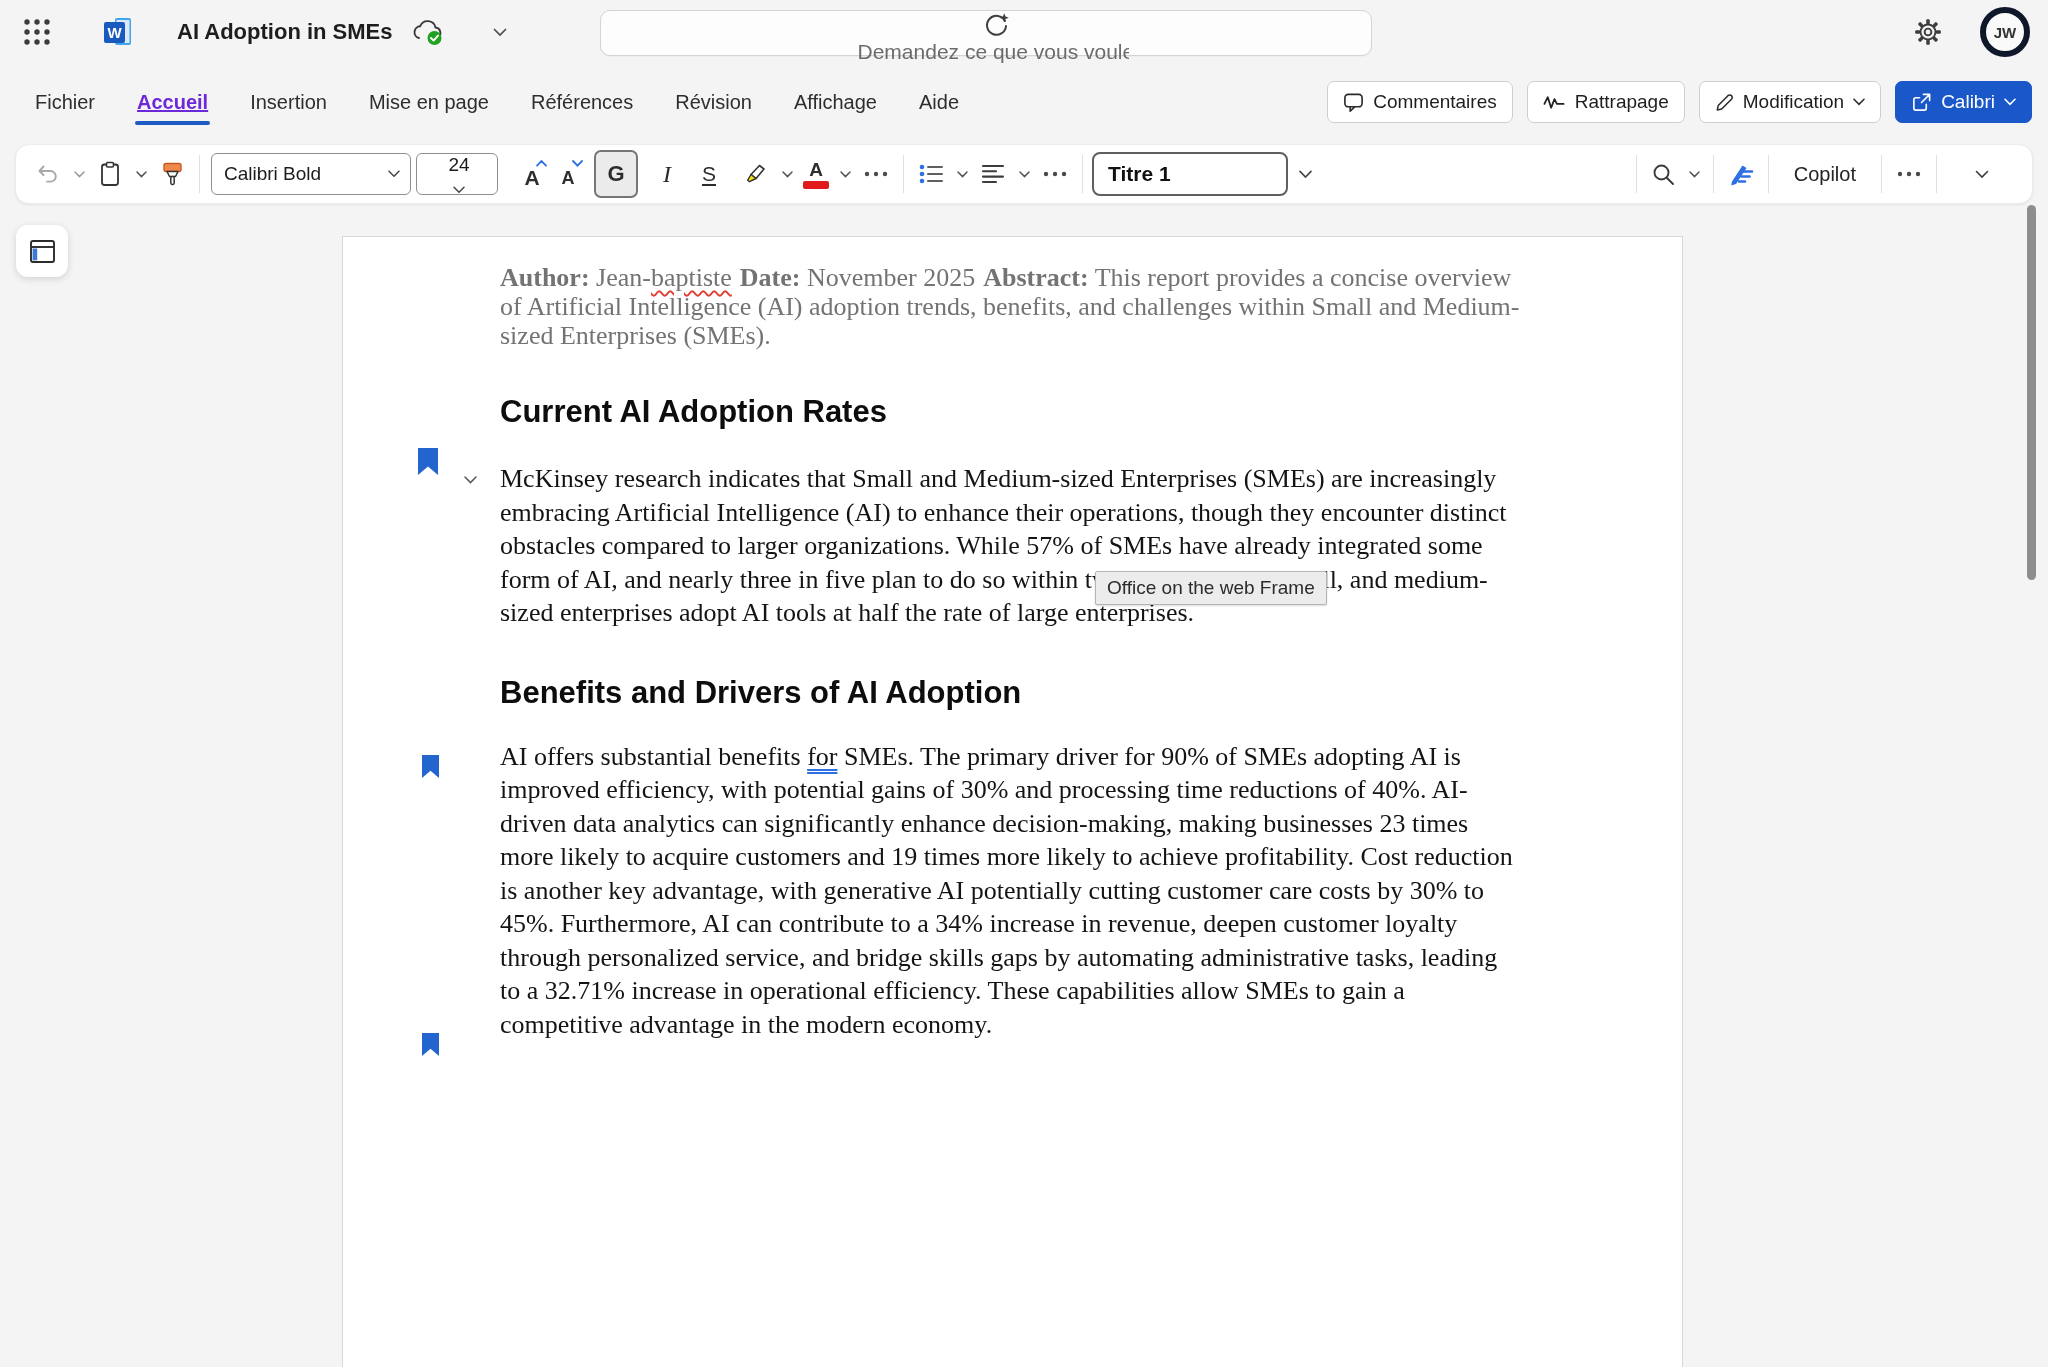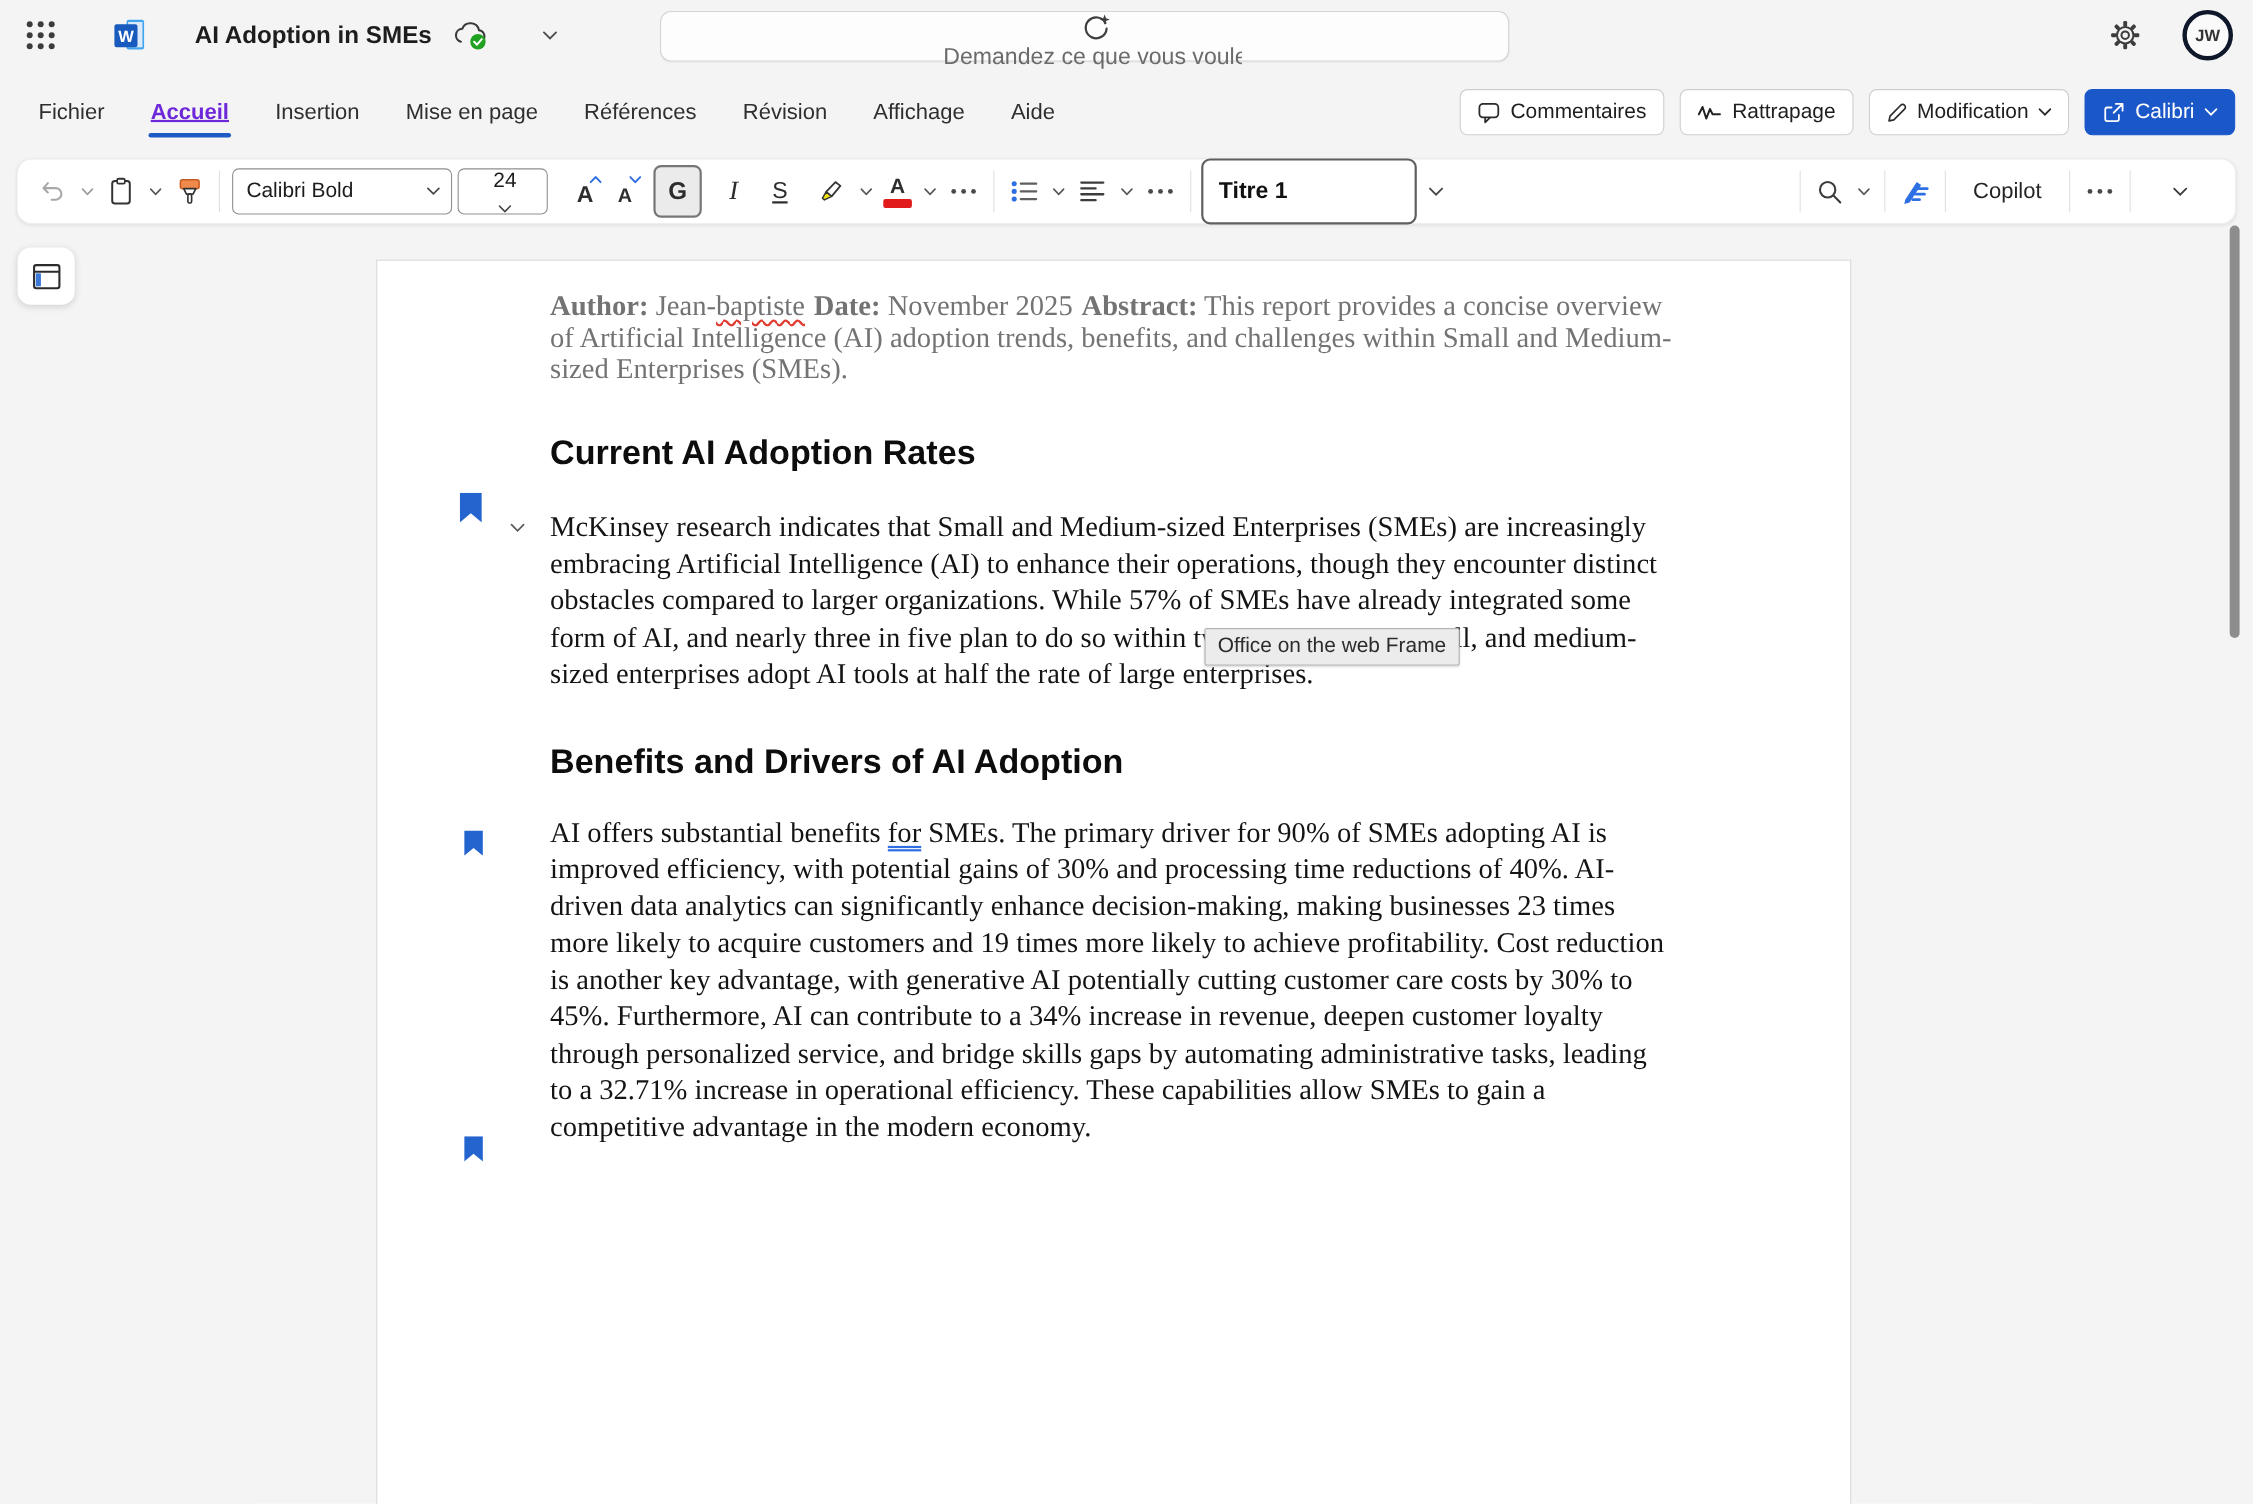--- a/index.html
+++ b/index.html
@@ -15,21 +15,21 @@
   .word-badge{margin-left:42px;}
   .doc-title{margin-left:42px;font-size:22px;font-weight:600;color:#1d1d1d;}
   .cloud{margin-left:18px;}
   .title-chev{margin-left:48px;cursor:pointer;}
   .copilot-box{position:absolute;left:600px;top:10px;width:770px;height:44px;background:#fdfdfd;border:1px solid #d4d4d4;border-radius:10px;display:flex;align-items:center;box-shadow:0 1px 1px rgba(0,0,0,.03);flex-direction:column;}
   .copilot-box .cp-icon{margin-left:20px;}
   .copilot-input{flex:1;border:none;outline:none;background:transparent;font-size:21px;color:#444;padding-left:16px;font-family:"Liberation Sans",sans-serif;}
   .copilot-input::placeholder{color:#6b6b6b;opacity:1;}
   .header-right{position:absolute;right:0;top:0;height:64px;display:flex;align-items:center;}
   .gear-btn{width:44px;height:44px;display:flex;align-items:center;justify-content:center;border-radius:6px;cursor:pointer;margin-right:30px;}
-  .avatar{width:38px;height:38px;border-radius:50%;border:4px solid #0f172a;background:#fafafa;display:flex;align-items:center;justify-content:center;font-size:15px;font-weight:700;color:#333;margin-right:18px;cursor:pointer;}
+  .avatar{width:38px;height:38px;border-radius:50%;border:6px solid #0f172a;background:#fafafa;display:flex;align-items:center;justify-content:center;font-size:15px;font-weight:700;color:#333;margin-right:18px;cursor:pointer;}
   
   .menubar{position:absolute;top:70px;left:0;right:0;height:64px;display:flex;align-items:center;}
   .tabs{display:flex;align-items:center;margin-left:14px;height:100%;}
   .tab{position:relative;height:56px;display:flex;align-items:center;padding:0 21px;font-size:20px;color:#2e2e2e;cursor:pointer;border-radius:6px;}
   .tab.active{font-weight:700;color:#6d28d9;text-decoration:underline;}
   .tab.active::after{content:"";position:absolute;left:19px;right:19px;bottom:5px;height:4px;border-radius:2px;background:#1f5bc4;}
   .menu-actions{margin-left:auto;margin-right:16px;display:flex;align-items:center;gap:14px;}
   .pill{height:40px;display:flex;align-items:center;gap:9px;padding:0 15px;background:#fff;border:1px solid #cfcfcf;border-radius:7px;font-size:19px;color:#1e1e1e;cursor:pointer;}
   .pill.primary{background:#1a57c9;border-color:#1a57c9;color:#fff;font-weight:400;}
   
@@ -44,21 +44,21 @@
   .letter{font-size:22px;color:#2c2c2c;}
   .bold-btn{width:40px;height:44px;border:2px solid #767676;background:#ebebeb;border-radius:7px;display:flex;align-items:center;justify-content:center;font-weight:700;cursor:pointer;}
   .italic-btn{font-family:"Liberation Serif",serif;font-style:italic;font-size:24px;}
   .underline-btn{text-decoration:underline;text-underline-offset:3px;font-size:21px;}
   .grow-shrink{position:relative;width:36px;height:42px;display:flex;align-items:flex-end;justify-content:center;cursor:pointer;}
   .grow-shrink .a{font-size:21px;font-weight:600;color:#2e2e2e;line-height:34px;}
   .grow-shrink svg{position:absolute;top:7px;right:3px;}
   .fontcolor{display:flex;flex-direction:column;align-items:center;justify-content:center;cursor:pointer;height:42px;width:36px;}
   .fontcolor .a{font-size:19px;font-weight:700;color:#2e2e2e;line-height:19px;}
   .fontcolor .bar{width:26px;height:8px;background:#e11b1b;border-radius:2px;margin-top:2px;}
-  .style-box{height:60px;width:196px;border:2px solid #5f5f5f;border-radius:8px;background:#fff;display:flex;align-items:center;padding:0 14px;box-sizing:border-box;cursor:pointer;margin-left:2px;}
+  .style-box{height:44px;width:196px;border:2px solid #5f5f5f;border-radius:8px;background:#fff;display:flex;align-items:center;padding:0 14px;box-sizing:border-box;cursor:pointer;margin-left:2px;}
   .style-box .val{font-size:21px;font-weight:700;color:#111;}
   .copilot-label{font-size:20px;color:#242424;padding:0 18px;cursor:pointer;}
   .tb-right{margin-left:auto;display:flex;align-items:center;}
   
   .panel-btn{position:absolute;left:16px;top:225px;width:52px;height:52px;background:#fff;border-radius:12px;box-shadow:0 2px 7px rgba(0,0,0,.14);display:flex;align-items:center;justify-content:center;cursor:pointer;}
   
   .page{position:absolute;left:342px;top:236px;width:1341px;height:1200px;background:#fff;border:1px solid #d8d8d8;box-sizing:border-box;overflow:hidden;}
   .doc-inner{margin:0 161px 0 157px;}
   .doc-title-h1{margin:212px 0 0 0;font-size:44px;line-height:67px;font-weight:700;color:#0d0d0d;letter-spacing:-.3px;font-family:"Liberation Sans",sans-serif;}
   .caret{display:inline-block;width:3px;height:46px;background:#111;margin-left:3px;vertical-align:-7px;}

